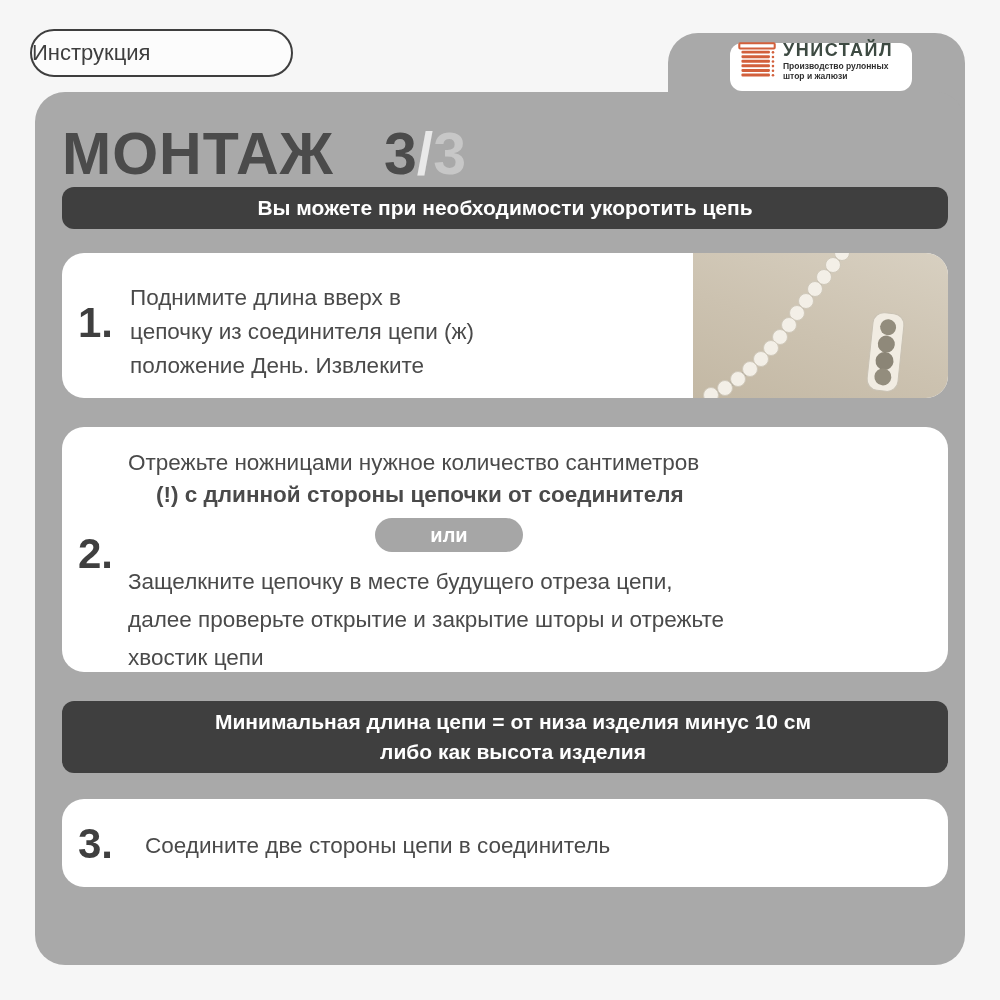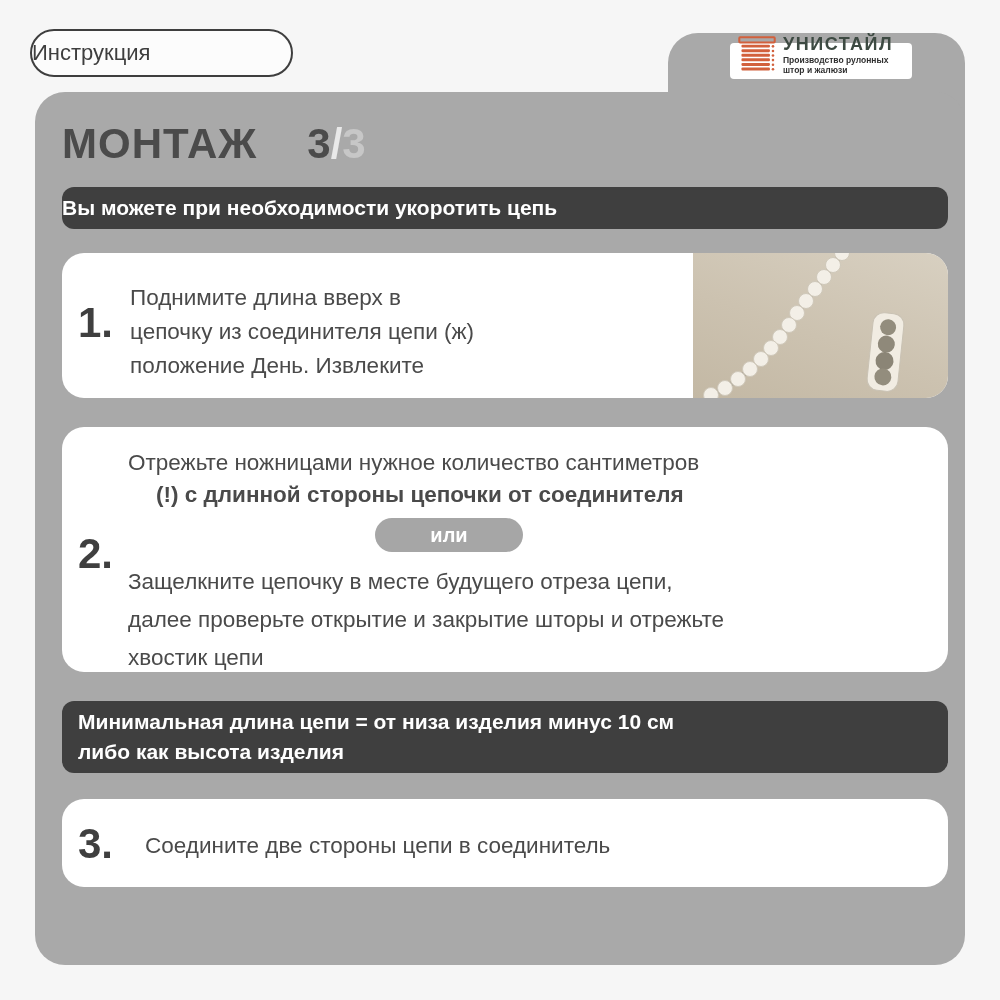--- a/index.html
+++ b/index.html
@@ -37,61 +37,61 @@
     left: 35px; top: 92px;
     width: 930px; height: 873px;
     background: #a9a9a9;
     border-radius: 30px;
   }
 
   
   .logo-card {
     position: absolute;
     left: 730px; top: 43px;
-    width: 182px; height: 36px;
+    width: 182px; height: 48px;
     background: #ffffff;
-    border-radius: 4px;
+    border-radius: 12px;
     display: flex; align-items: center;
     padding: 4px 6px 16px 8px;
     gap: 7px;
   }
   .logo-icon { flex: 0 0 auto; width: 38px; height: 40px; }
   .logo-text { display: flex; flex-direction: column; line-height: 1; }
   .logo-brand {
     font-size: 18px; font-weight: 700; letter-spacing: 1.5px;
     color: #3d4a42; margin-bottom: 2px;
   }
   .logo-tagline {
     font-size: 8.5px; font-weight: 700; color: #2f2f2f; line-height: 1.2;
   }
 
   
   .title-row {
     position: absolute;
     left: 62px; top: 120px;
-    font-size: 42px; font-weight: 700; letter-spacing: 1px;
+    font-size: 59px; font-weight: 700; letter-spacing: 1px;
     color: #4b4b4b;
     display: flex; align-items: baseline;
   }
   .title-pages { margin-left: 50px; letter-spacing: 0; }
   .page-sep { color: #e9e9e9; }
   .page-total { color: #c7c7c7; }
 
   
   .banner {
     position: absolute;
     left: 62px;
     width: 886px;
     background: #3f3f3f;
     border-radius: 12px;
     color: #ffffff;
     font-weight: 700;
     font-size: 21px;
     display: flex; flex-direction: column;
-    align-items: flex-start; justify-content: center;
+    align-items: center; justify-content: center;
     text-align: center;
     line-height: 30px;
   }
   .banner-top { top: 187px; height: 42px; }
   .banner-mid { top: 701px; height: 72px; padding-left: 16px; }
 
   
   .card {
     position: absolute;
     left: 62px;

